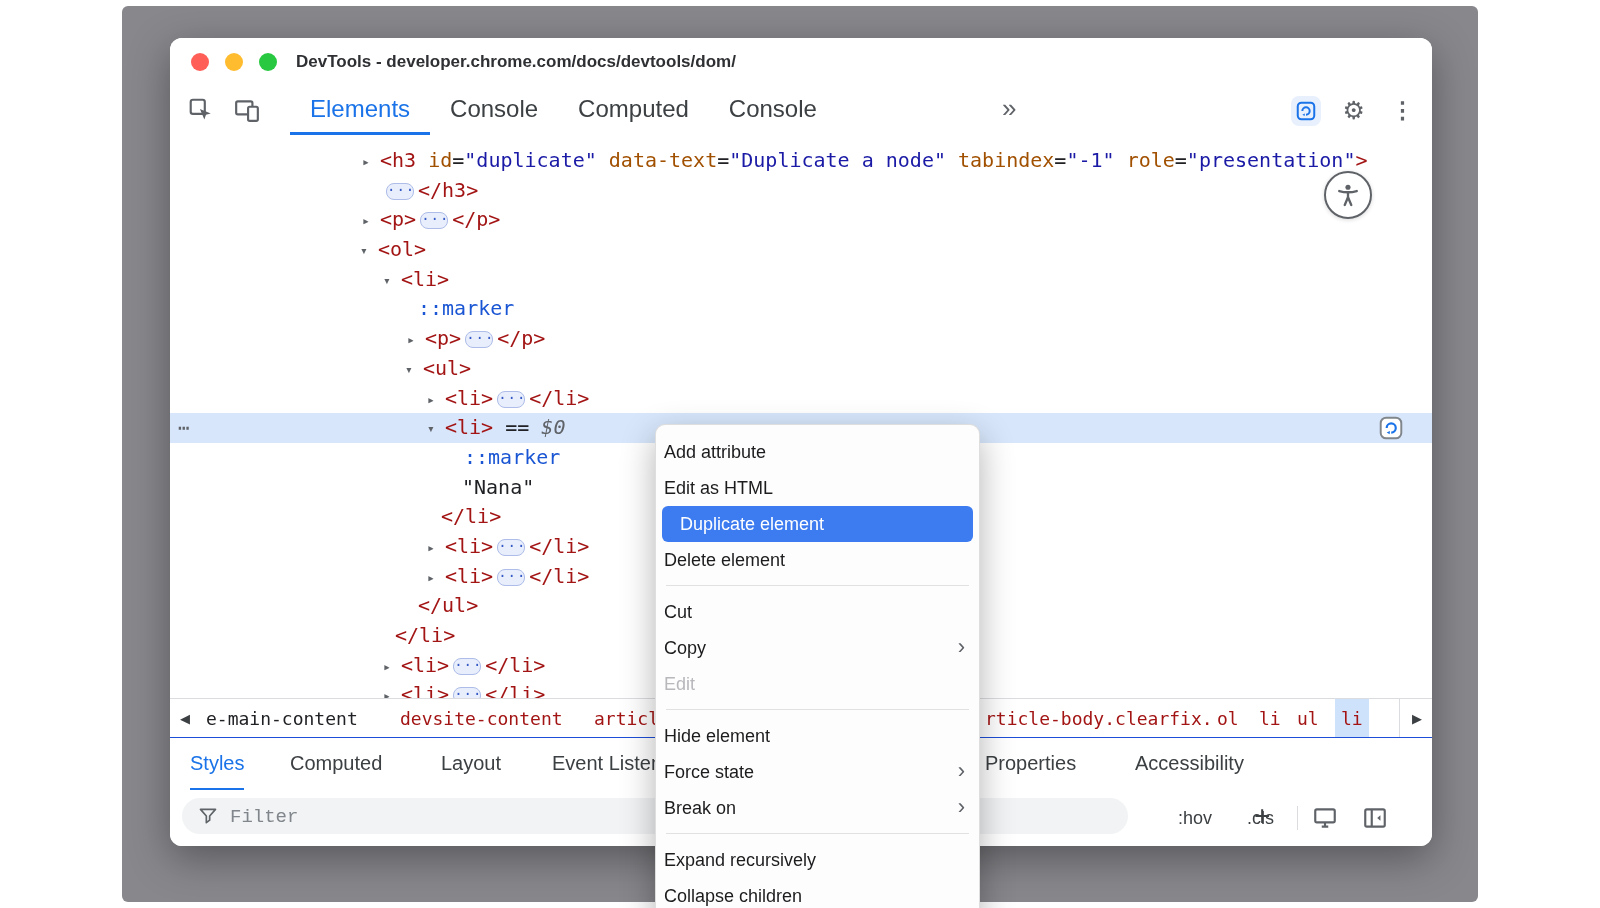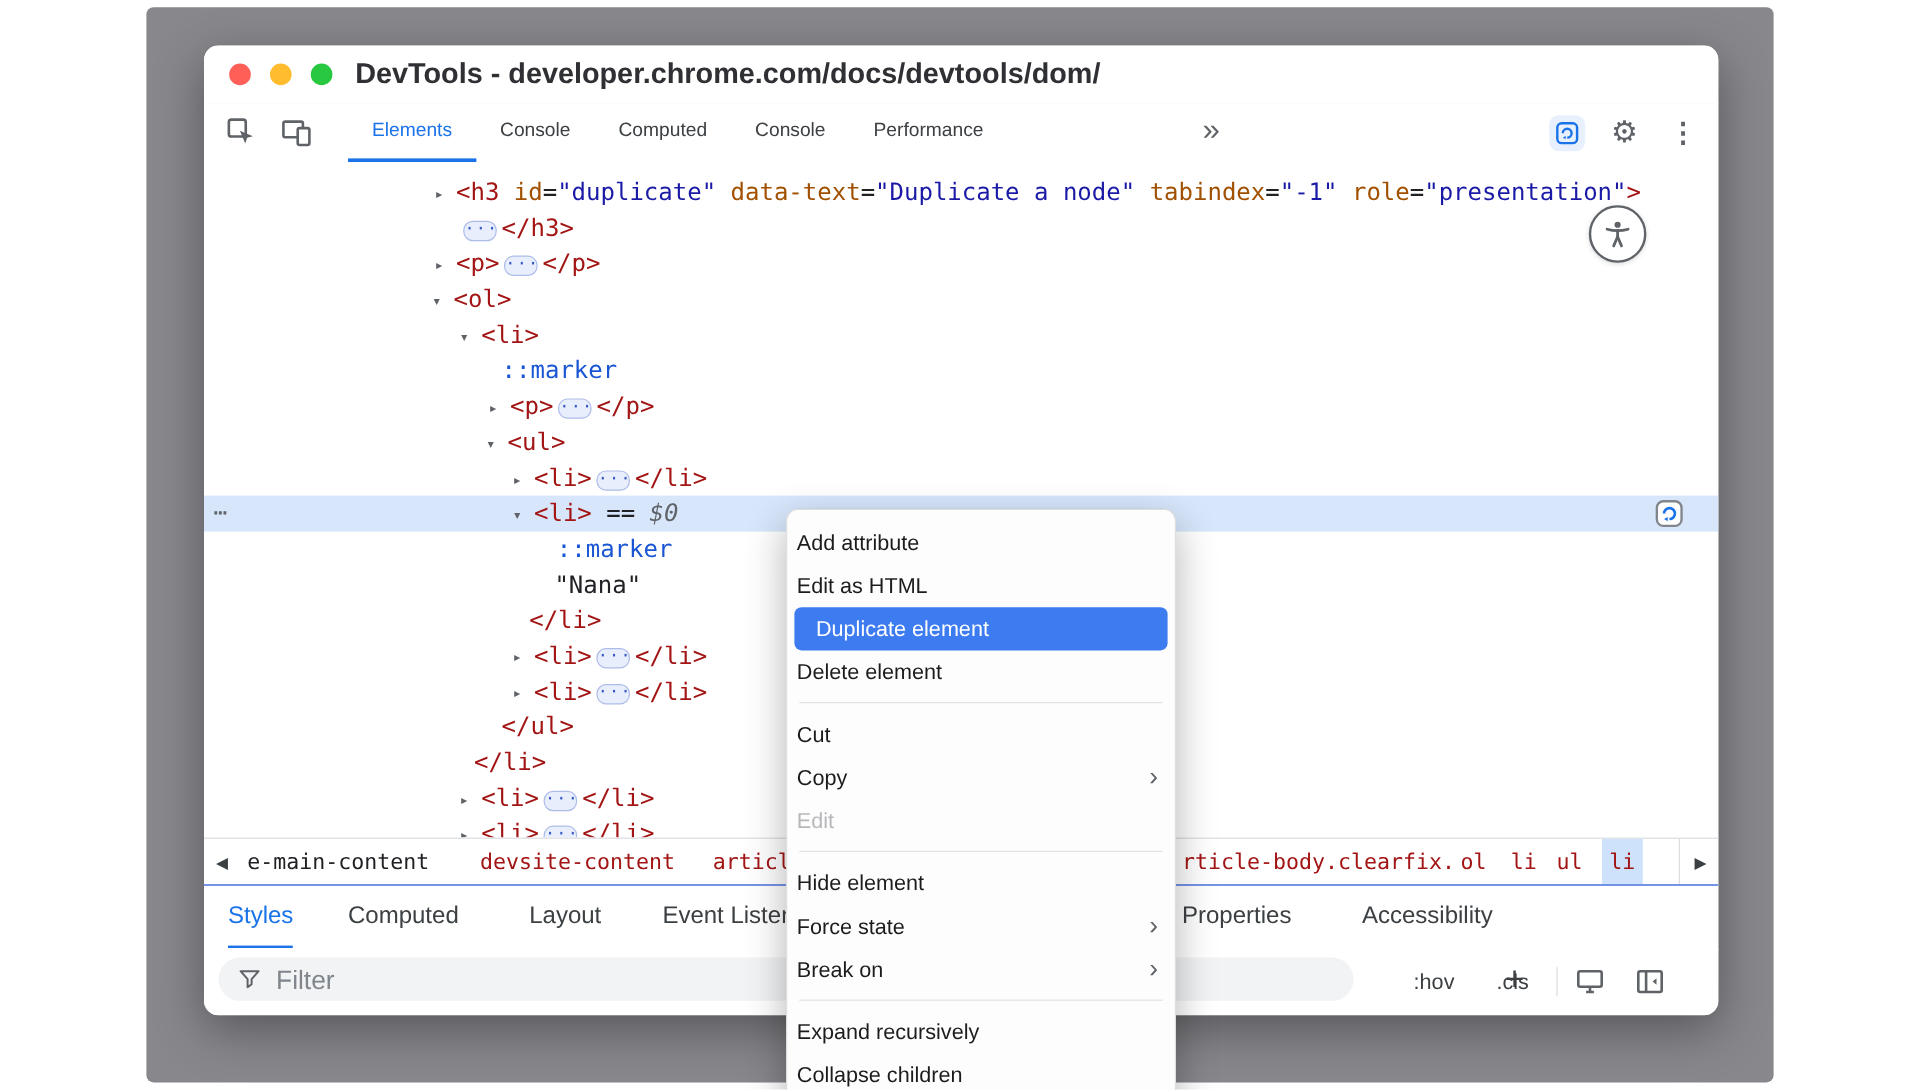--- a/index.html
+++ b/index.html
@@ -7,26 +7,26 @@
        font-family:"Liberation Sans",sans-serif;-webkit-font-smoothing:antialiased;}
   .backdrop{position:absolute;left:122px;top:6px;width:1356px;height:896px;background:#87878c;border-radius:6px;}
   .window{position:absolute;left:170px;top:38px;width:1262px;height:808px;background:#fff;border-radius:12px;
           box-shadow:0 12px 40px rgba(0,0,0,.35);overflow:hidden;}
   
   .titlebar{position:absolute;left:0;top:0;right:0;height:48px;border-bottom:1px solid #ececec;background:#fff;}
   .light{position:absolute;top:15px;width:18px;height:18px;border-radius:50%;}
   .light.red{left:21px;background:#ff5f57;}
   .light.yellow{left:55px;background:#febc2e;}
   .light.green{left:89px;background:#28c840;}
-  .win-title{position:absolute;left:126px;top:0;height:48px;line-height:48px;font-size:24px;font-weight:700;color:#2f3033;}
+  .win-title{position:absolute;left:126px;top:0;height:48px;line-height:48px;font-size:17px;font-weight:700;color:#2f3033;}
   
   .toolbar{position:absolute;left:0;top:48px;right:0;height:49px;border-bottom:1px solid #dadce0;background:#fff;}
   .tb-icon{position:absolute;top:11px;width:26px;height:26px;color:#5f6368;}
   .panel-tabs{position:absolute;left:120px;top:0;height:49px;display:flex;}
-  .tab{height:46px;line-height:46px;padding:0 20px;font-size:16px;color:#3c4043;border-bottom:3px solid transparent;white-space:nowrap;}
+  .tab{height:46px;line-height:46px;padding:0 20px;font-size:24px;color:#3c4043;border-bottom:3px solid transparent;white-space:nowrap;}
   .tab.active{color:#1a73e8;border-bottom-color:#1a73e8;font-weight:500;}
   .more-tabs{position:absolute;left:818px;top:0;height:46px;line-height:44px;padding:0 14px;font-size:26px;color:#5f6368;}
   .tb-right{position:absolute;right:14px;top:0;height:49px;display:flex;align-items:center;gap:22px;}
   .blue-pill{width:30px;height:30px;border-radius:8px;background:#e8f0fe;display:flex;align-items:center;justify-content:center;}
   .gear{font-size:25px;color:#5f6368;line-height:1;}
   .kebab{font-size:23px;color:#5f6368;line-height:1;font-weight:700;padding:0 4px;}
   
   .dom-tree{position:absolute;left:0;top:97px;right:0;height:563px;overflow:hidden;background:#fff;
             font-family:"DejaVu Sans Mono",monospace;font-size:20px;padding-top:11px;box-sizing:border-box;}
   .tree-line{height:29.7px;line-height:29.7px;white-space:nowrap;position:relative;}
@@ -56,21 +56,21 @@
   .crumb-nav.right{right:2px;border-left:1px solid #dadce0;padding-left:12px;}
   
   .stylesbar{position:absolute;left:0;top:699px;right:0;height:53px;border-top:1px solid #1d4ed8;border-bottom:1px solid #dadce0;background:#fff;}
   .stab{position:absolute;top:0;height:50px;line-height:50px;font-size:20px;color:#3c4043;border-bottom:3px solid transparent;white-space:nowrap;}
   .stab.active{color:#1a73e8;border-bottom-color:#1a73e8;}
   
   .filterbar{position:absolute;left:0;top:752px;right:0;height:56px;background:#fff;}
   .filter-pill{position:absolute;left:12px;top:8px;width:946px;height:36px;background:#f1f3f4;border-radius:18px;}
   .funnel{position:absolute;left:16px;top:8px;width:20px;height:20px;}
   .filter-input{position:absolute;left:46px;top:2px;width:400px;height:32px;border:none;background:transparent;outline:none;
-                font-size:22px;color:#202124;font-family:Liberation Sans, sans-serif;}
+                font-size:19px;color:#202124;font-family:Liberation Mono, monospace;}
   .filter-input::placeholder{color:#80868b;}
   .fr-label{position:absolute;top:0;height:56px;line-height:56px;font-size:18px;color:#3c4043;}
   .fr-plus{position:absolute;top:0;height:56px;line-height:52px;font-size:28px;font-weight:300;color:#3c4043;}
   .fr-icon{position:absolute;top:15px;width:26px;height:26px;color:#5f6368;}
   .fr-divider{position:absolute;left:1127px;top:16px;width:1px;height:24px;background:#dadce0;}
   
   .ctxmenu{position:absolute;left:655px;top:424px;width:323px;background:#fdfdfd;border-radius:10px;
            border:1px solid rgba(0,0,0,.12);box-shadow:0 12px 34px rgba(0,0,0,.3);z-index:50;padding:9px 0 8px;}
   .mi{position:relative;height:36px;line-height:36px;padding-left:8px;font-size:18px;color:#1c1c1e;white-space:nowrap;}
   .mi.hl{margin:0 6px;padding-left:18px;border-radius:6px;background:#3d7bf0;color:#ffffff;}
@@ -103,21 +103,20 @@
       <svg viewBox="0 0 24 24" width="26" height="26">
           <rect x="2" y="4" width="15" height="12" rx="1.5" fill="none" stroke="#5f6368" stroke-width="2"></rect>
           <rect x="13" y="9" width="9" height="13" rx="1.5" fill="#fff" stroke="#5f6368" stroke-width="2"></rect>
         </svg>
     </span>
     <div class="panel-tabs">
         <div class="tab active">Elements</div>
         <div class="tab">Console</div>
         <div class="tab">Computed</div>
         <div class="tab">Console</div>
-        <div class="tab">Performance</div>
       </div>
     <span class="more-tabs">»</span>
     <div class="tb-right">
       <span class="blue-pill">
         <svg viewBox="0 0 24 24" width="22" height="22">
             <rect x="3" y="3" width="18" height="18" rx="4" fill="none" stroke="#1a73e8" stroke-width="2.2"></rect>
             <path d="M8 12a4 4 0 1 1 4 4" fill="none" stroke="#1a73e8" stroke-width="2.2"></path>
             <path d="M10.5 17.5L8 16l2.8-1.4z" fill="#1a73e8"></path>
           </svg>
       </span>

